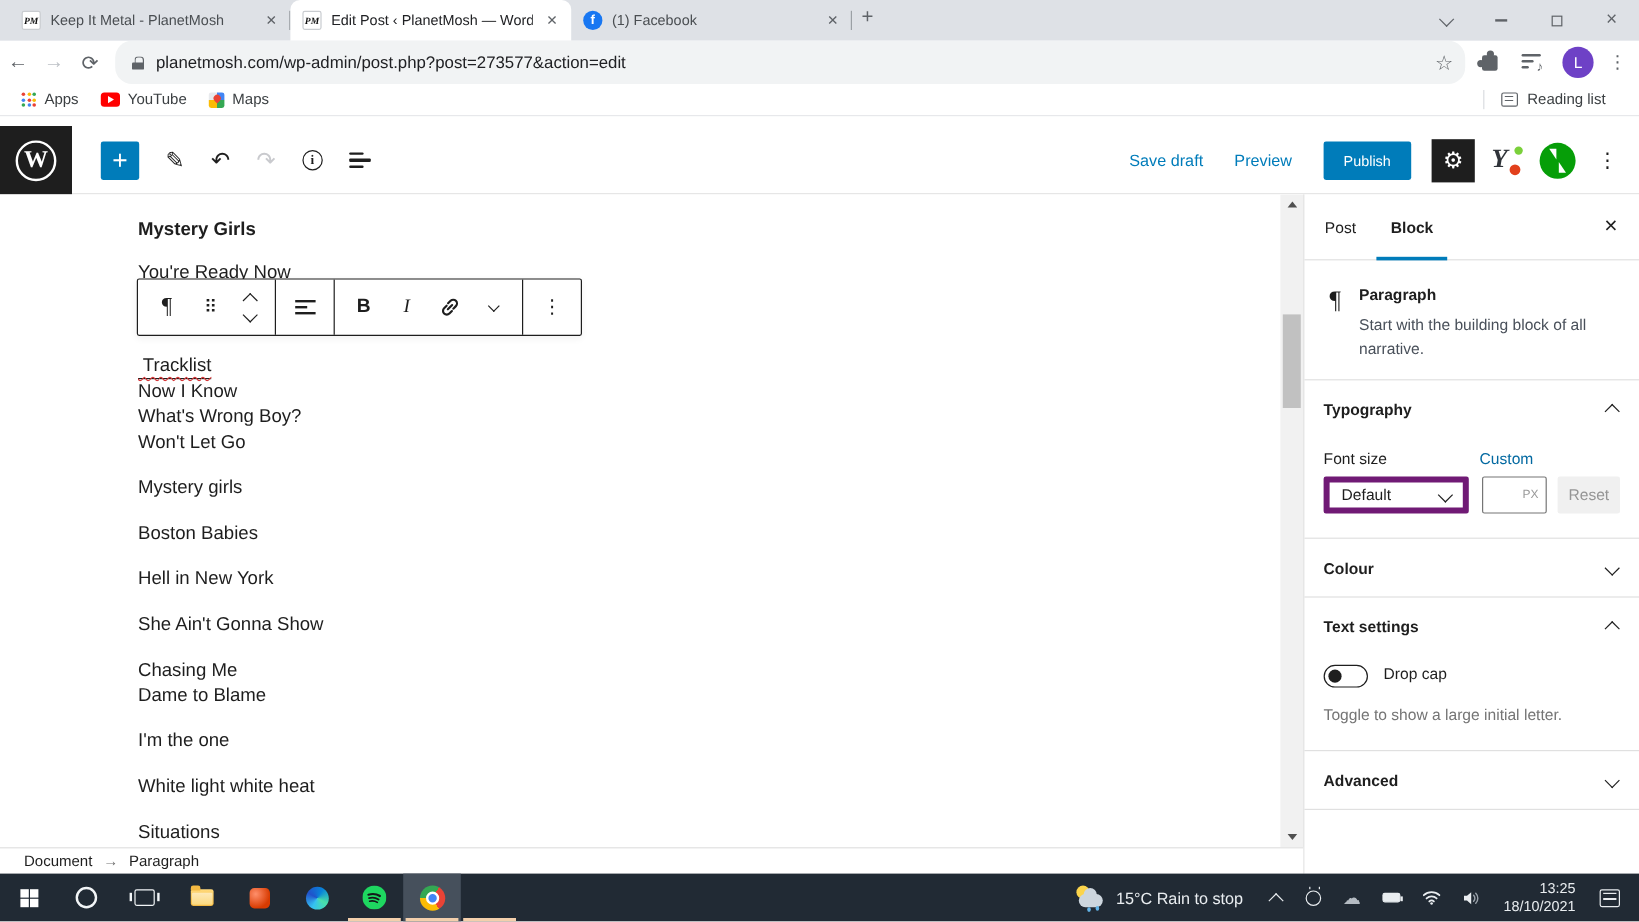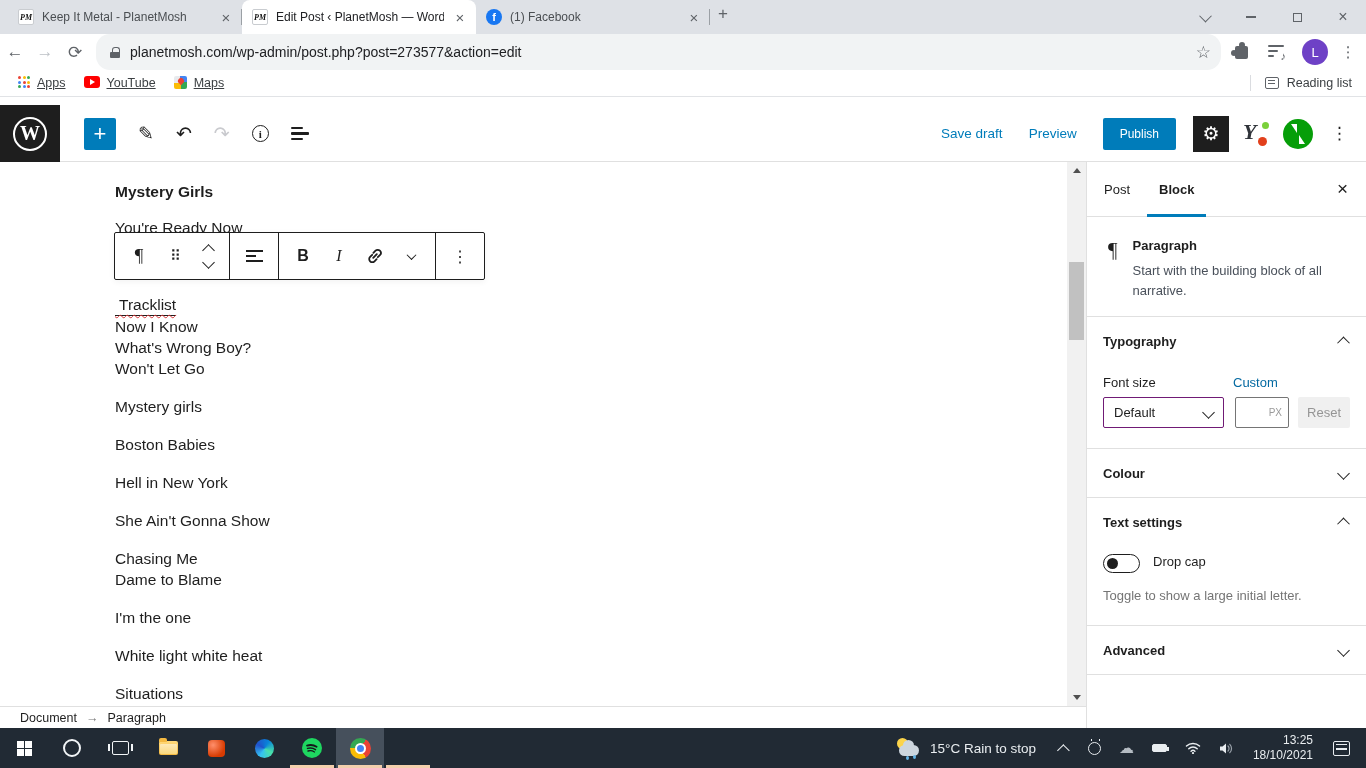--- a/index.html
+++ b/index.html
@@ -43,31 +43,31 @@
 .medialist i { position:absolute; left:0; height:2px; background:#5f6368; border-radius:1px; }
 .medialist i:nth-child(1){ top:1px; width:16px; }
 .medialist i:nth-child(2){ top:6px; width:10px; }
 .medialist i:nth-child(3){ top:11px; width:6px; }
 .medialist b { position:absolute; right:0; bottom:-2px; font-size:11px; color:#5f6368; font-weight:normal; }
 .avatar { width:26px; height:26px; border-radius:50%; background:#6e41c6; color:#fff; font-size:13px; display:flex; align-items:center; justify-content:center; margin:0 4px; }
 .vdots { font-size:15px; color:#5f6368; width:20px; text-align:center; }
 
 
 .bookmarks { position:absolute; top:70px; left:0; width:100%; height:27px; background:#fff; border-bottom:1px solid #e1e3e6; display:flex; align-items:center; font-size:12.5px; color:#3c4043; }
-.bm-item { display:flex; align-items:flex-start; gap:7px; margin-left:18px;text-decoration:underline; }
+.bm-item { display:flex; align-items:center; gap:7px; margin-left:18px; }
 .appsgrid { width:12px; height:12px; position:relative; }
 .appsgrid i { position:absolute; width:3px; height:3px; border-radius:50%; background:#5f6368; }
 .appsgrid i:nth-child(1){left:0;top:0;background:#ea4335}.appsgrid i:nth-child(2){left:4.5px;top:0;background:#fbbc05}.appsgrid i:nth-child(3){left:9px;top:0;background:#34a853}
 .appsgrid i:nth-child(4){left:0;top:4.5px;background:#4285f4}.appsgrid i:nth-child(5){left:4.5px;top:4.5px;background:#ea4335}.appsgrid i:nth-child(6){left:9px;top:4.5px;background:#fbbc05}
 .appsgrid i:nth-child(7){left:0;top:9px;background:#34a853}.appsgrid i:nth-child(8){left:4.5px;top:9px;background:#4285f4}.appsgrid i:nth-child(9){left:9px;top:9px;background:#ea4335}
 .yt-ic { width:16px; height:12px; background:#f00; border-radius:3px; position:relative; }
 .yt-ic:after { content:""; position:absolute; left:6px; top:3px; border-left:5px solid #fff; border-top:3px solid transparent; border-bottom:3px solid transparent; }
 .maps-ic { width:13px; height:13px; border-radius:2px; background:conic-gradient(#4285f4 0 25%, #34a853 0 50%, #fbbc05 0 75%, #e8eaed 0); position:relative; }
 .maps-ic:after { content:""; position:absolute; left:4px; top:2px; width:6px; height:6px; background:#ea4335; border-radius:50% 50% 50% 0; transform:rotate(-45deg); }
-.bm-right { margin-left:auto; display:flex; align-items:center; gap:8px; padding-right:14px;justify-content:flex-end; }
+.bm-right { margin-left:auto; display:flex; align-items:center; gap:8px; padding-right:28px;justify-content:flex-end; }
 .bm-divider { width:1px; height:16px; background:#dadce0; margin-right:6px; }
 .readlist-ic { width:14px; height:12px; border:1.5px solid #5f6368; border-radius:2px; position:relative; }
 .readlist-ic:after { content:""; position:absolute; left:2px; top:2px; width:7px; height:5px;
   background:linear-gradient(#5f6368 0 1.2px, transparent 1.2px 3px, #5f6368 3px 4.2px, transparent 4.2px); }
 
 
 .wp-header { position:absolute; top:97px; left:0; width:100%; height:65px; background:#fff; border-bottom:1px solid #e0e0e0; }
 .wp-logo { position:absolute; left:0; top:8px; width:60px; height:57px; background:#1e1e1e; display:flex; align-items:center; justify-content:center; }
 .wp-w { width:34px; height:34px; border:2px solid #fff; border-radius:50%; color:#fff; font:bold 20px "Liberation Serif",serif; display:flex; align-items:center; justify-content:center; }
 .wp-left { position:absolute; left:84px; top:8px; height:57px; display:flex; align-items:center; gap:22px; }
@@ -146,21 +146,21 @@
 .panel-h { height:48px; display:flex; align-items:center; justify-content:space-between; padding:0 18px 0 16px; font-weight:bold; }
 .sect { border-bottom:1px solid #e0e0e0; }
 .chev2 { width:9px; height:9px; border-left:1.6px solid #1e1e1e; border-top:1.6px solid #1e1e1e; }
 .chev2.up { transform:rotate(45deg) translate(1px,1px); }
 .chev2.down { transform:rotate(225deg); }
 .typo-body { padding:10px 16px 20px; }
 .typo-labels { display:flex; margin-bottom:7px; }
 .lab-fontsize { width:130px; }
 .lab-custom { color:#0369a1; font-weight:normal; }
 .typo-controls { display:flex; align-items:center; }
-.fs-select { width:125px; height:31px; border:1px solid #701a75; border-radius:2px; display:flex; align-items:center; justify-content:space-between; padding:0 10px; margin-right:11px; }
+.fs-select { width:125px; height:31px; border:5px solid #701a75; border-radius:2px; display:flex; align-items:center; justify-content:space-between; padding:0 10px; margin-right:11px; }
 .px-input { width:56px; height:31px; border:1px solid #757575; border-radius:2px; display:flex; align-items:center; justify-content:flex-end; padding:0 6px; margin-right:9px; }
 .px-unit { font-size:10px; color:#9a9a9a; }
 .reset-btn { height:31px; padding:0 9px; background:#f0f0f0; border-radius:2px; color:#959595; display:flex; align-items:center; }
 .ts-body { padding:8px 16px 22px; }
 .toggle-row { display:flex; align-items:flex-start; gap:13px; margin-bottom:15px; }
 .toggle { width:37px; height:19px; border:1.5px solid #1e1e1e; border-radius:10px; position:relative; background:#fff; }
 .toggle:after { content:""; position:absolute; left:2.5px; top:2.5px; width:11px; height:11px; border-radius:50%; background:#1e1e1e; }
 .ts-help { color:#757575; }
 
 

